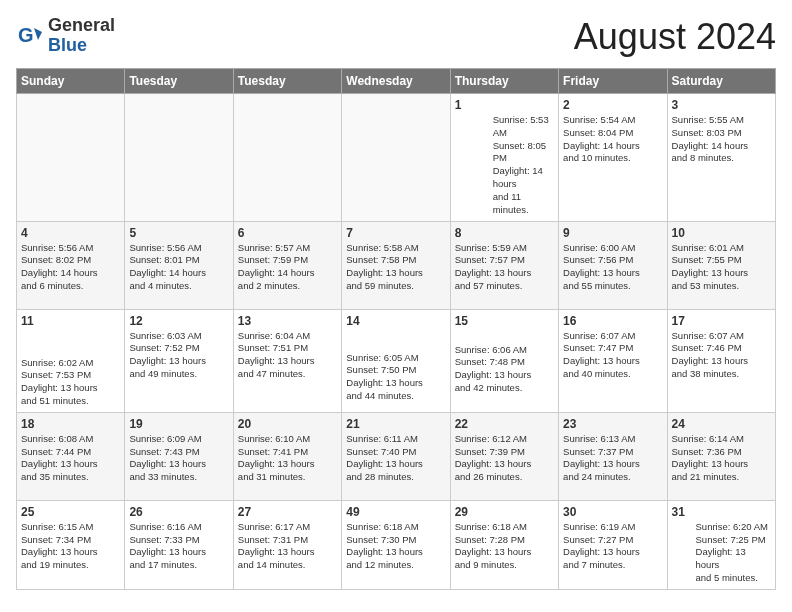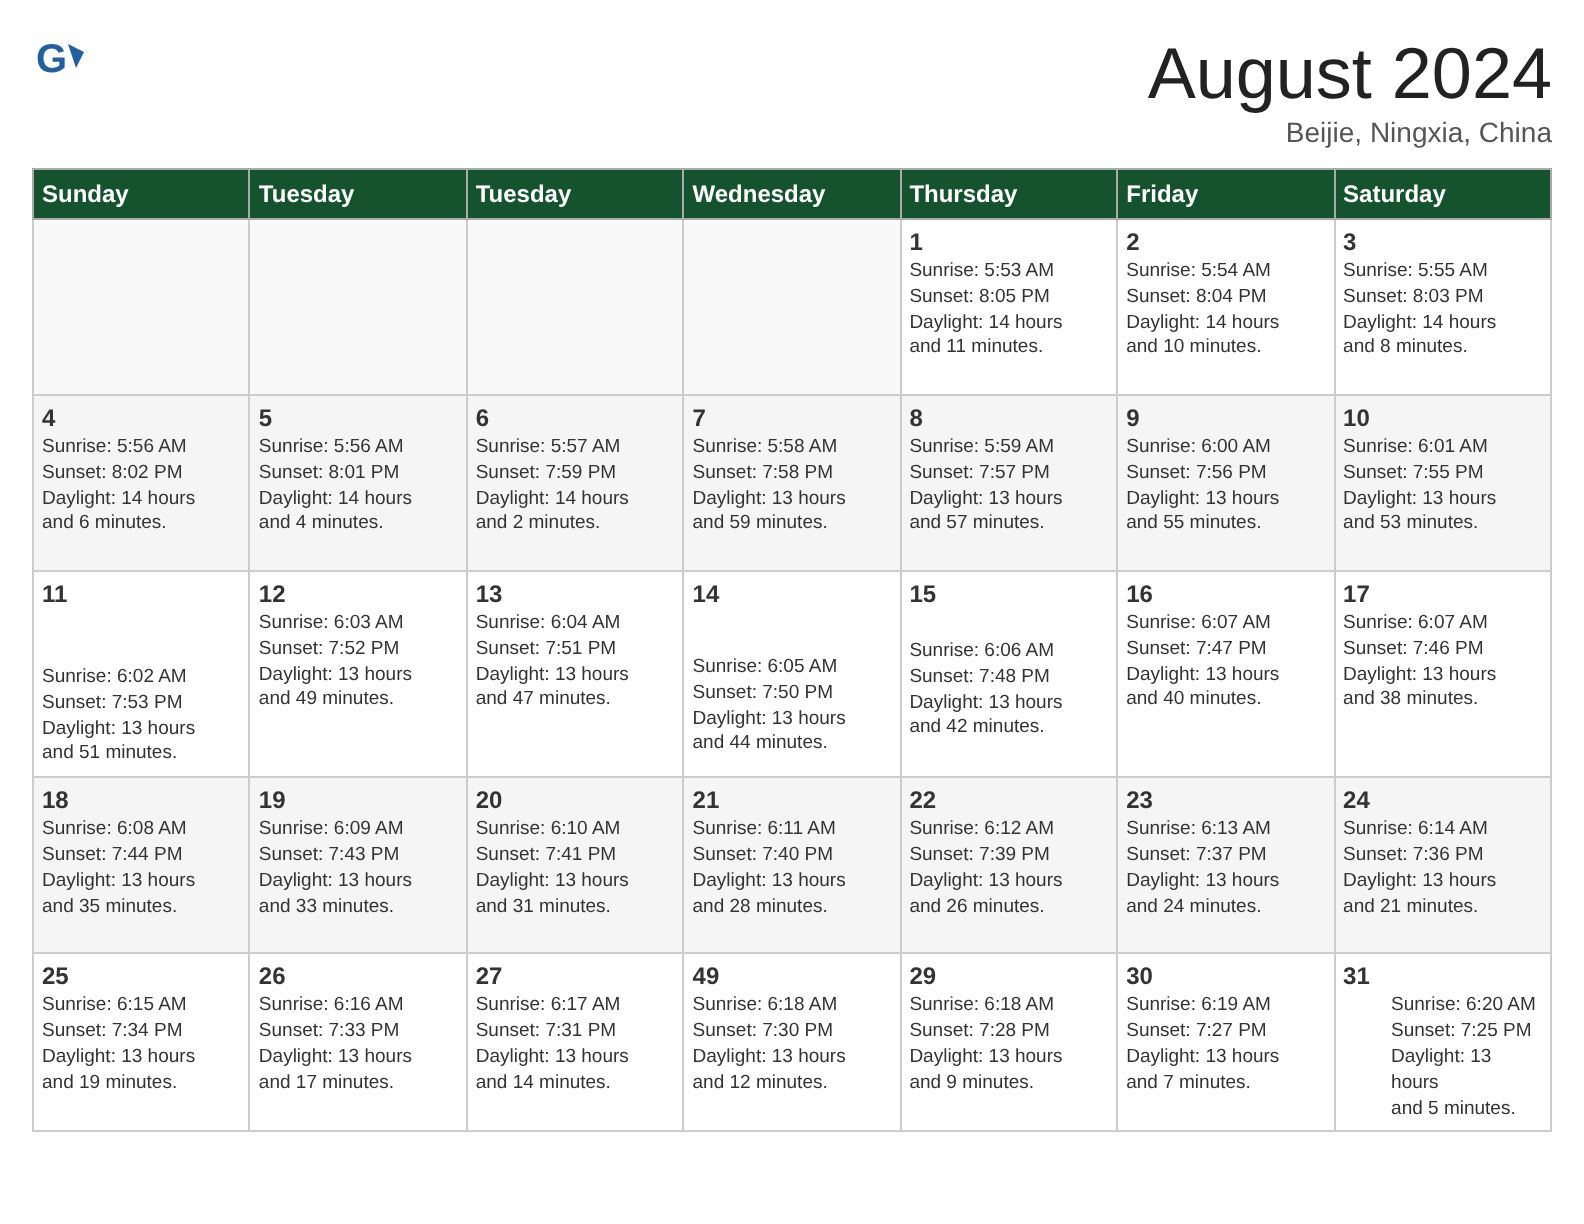--- a/index.html
+++ b/index.html
@@ -41,21 +41,21 @@
     .subtitle {
       font-size: 14px;
       color: #555;
     }
     table {
       width: 100%;
       border-collapse: collapse;
       table-layout: fixed;
     }
     th {
-      background-color: #14532d;
+      background-color: #737373;
       color: #fff;
       font-size: 12px;
       font-weight: bold;
       padding: 5px 4px;
       text-align: left;
       border: 1px solid #aaa;
     }
     td {
       vertical-align: top;
       border: 1px solid #ccc;
@@ -85,24 +85,27 @@
   </style>
 </head>
 <body>
 
 <div class="header">
   <div class="logo">
     <svg class="logo-icon" viewBox="0 0 28 28">
       <text x="2" y="20" font-size="20" fill="#2060a0" font-family="Arial" font-weight="bold">G</text>
       <polygon points="18,6 26,10 22,18" fill="#2060a0"></polygon>
     </svg>
+    <div class="logo-text">
+      <span class="logo-general">General</span><br>
+      <span class="logo-blue">Blue</span>
+    </div>
   </div>
   <div class="title-block">
     <div class="month-title">August 2024</div>
-    <div class="subtitle">Beijie, Ningxia, China</div>
   </div>
 </div>
 
 <table>
   <thead>
     <tr>
     <th>Sunday</th>
         <th>Tuesday</th>
         <th>Tuesday</th>
         <th>Wednesday</th>
@@ -112,21 +115,21 @@
       </tr>
   </thead>
   <tbody id="calendar-body">
   <tr>
         <td class="empty"></td>
         <td class="empty"></td>
         <td class="empty"></td>
         <td class="empty"></td>
         <td>
           <span class="day-num">1</span>
-          <div class="cell-info" style="white-space: pre-line;">Sunrise: 5:53 AM
+          <div class="cell-info" style="white-space: pre-line; margin-left: 38px;">Sunrise: 5:53 AM
 Sunset: 8:05 PM
 Daylight: 14 hours
 and 11 minutes.</div>
         </td>
         <td>
           <span class="day-num">2</span>
           <div class="cell-info" style="white-space: pre-line;">Sunrise: 5:54 AM
 Sunset: 8:04 PM
 Daylight: 14 hours
 and 10 minutes.</div>

